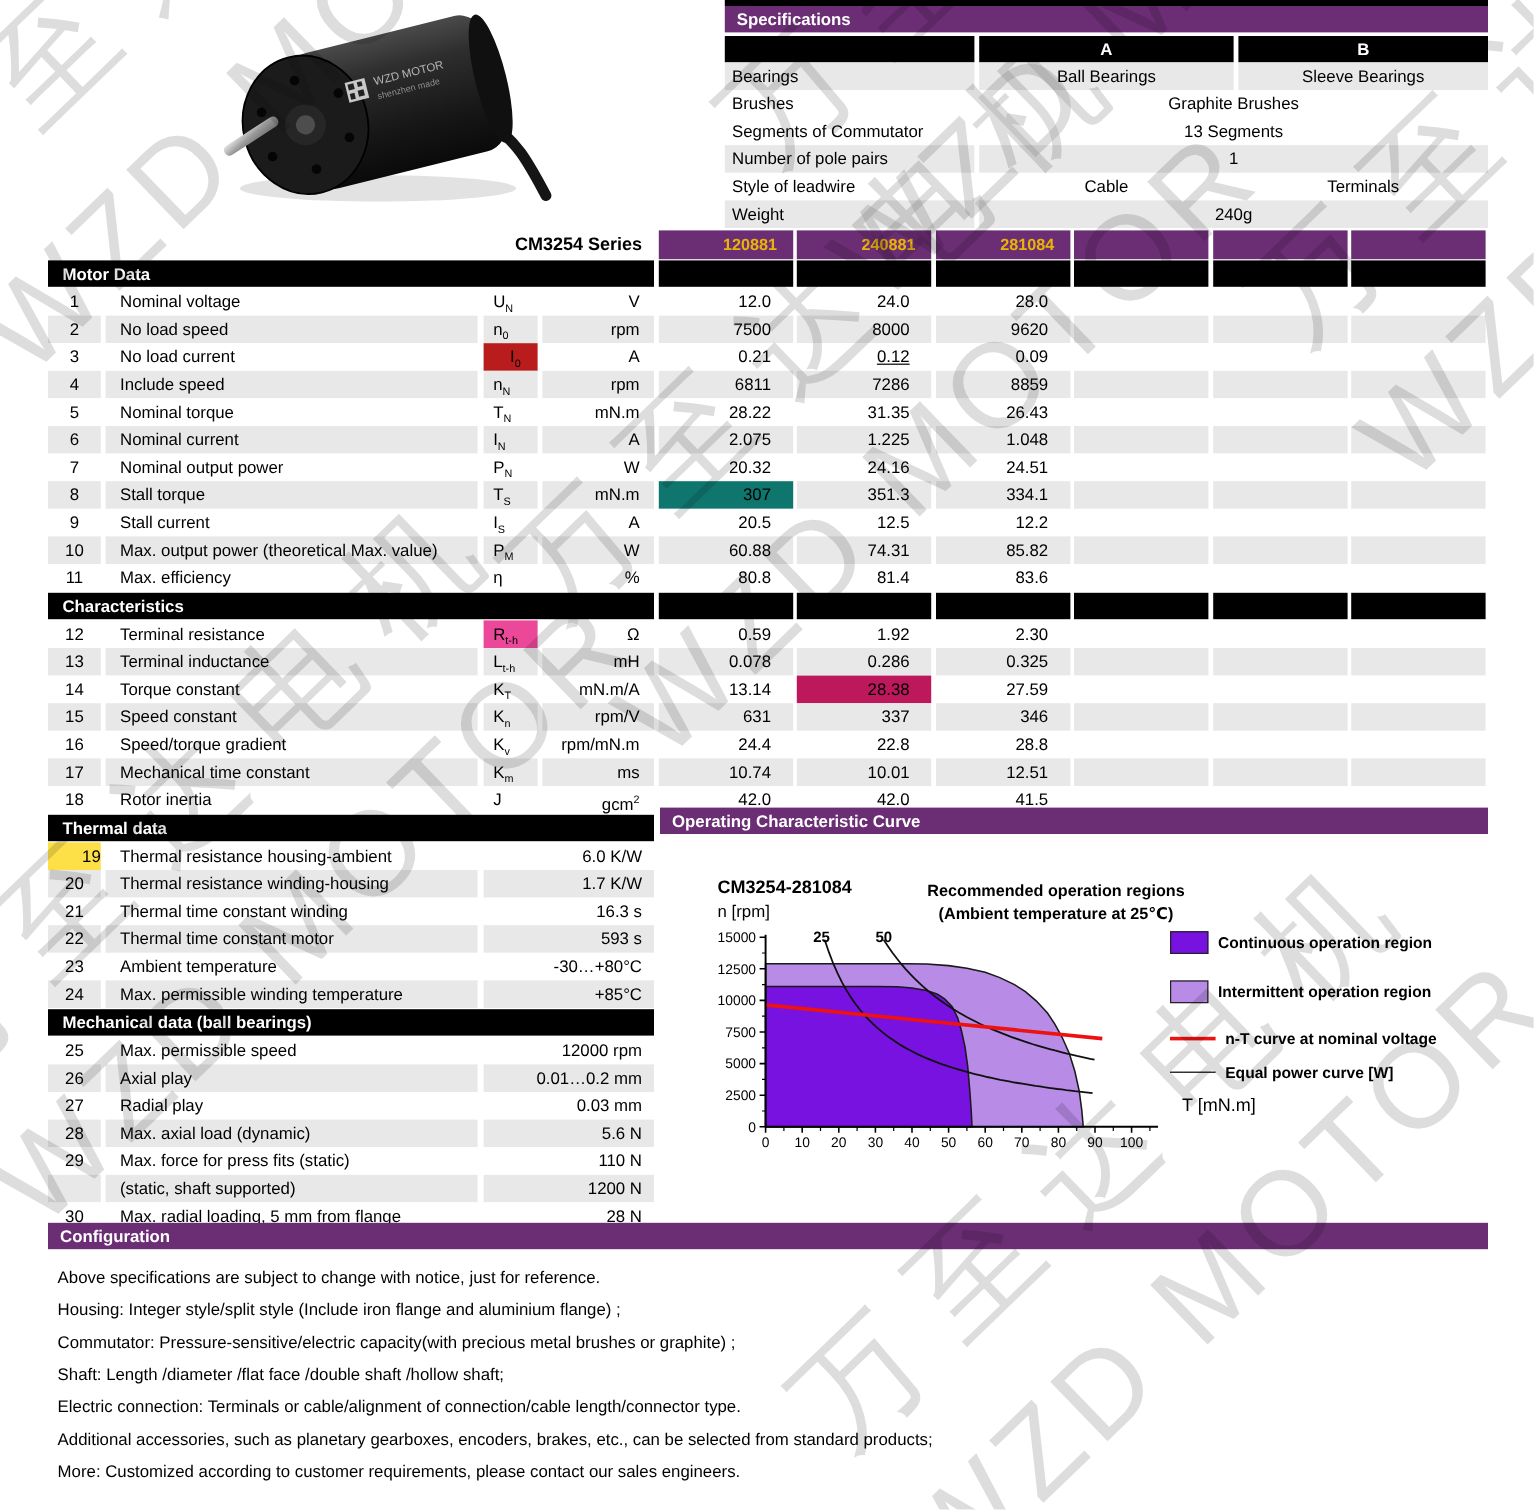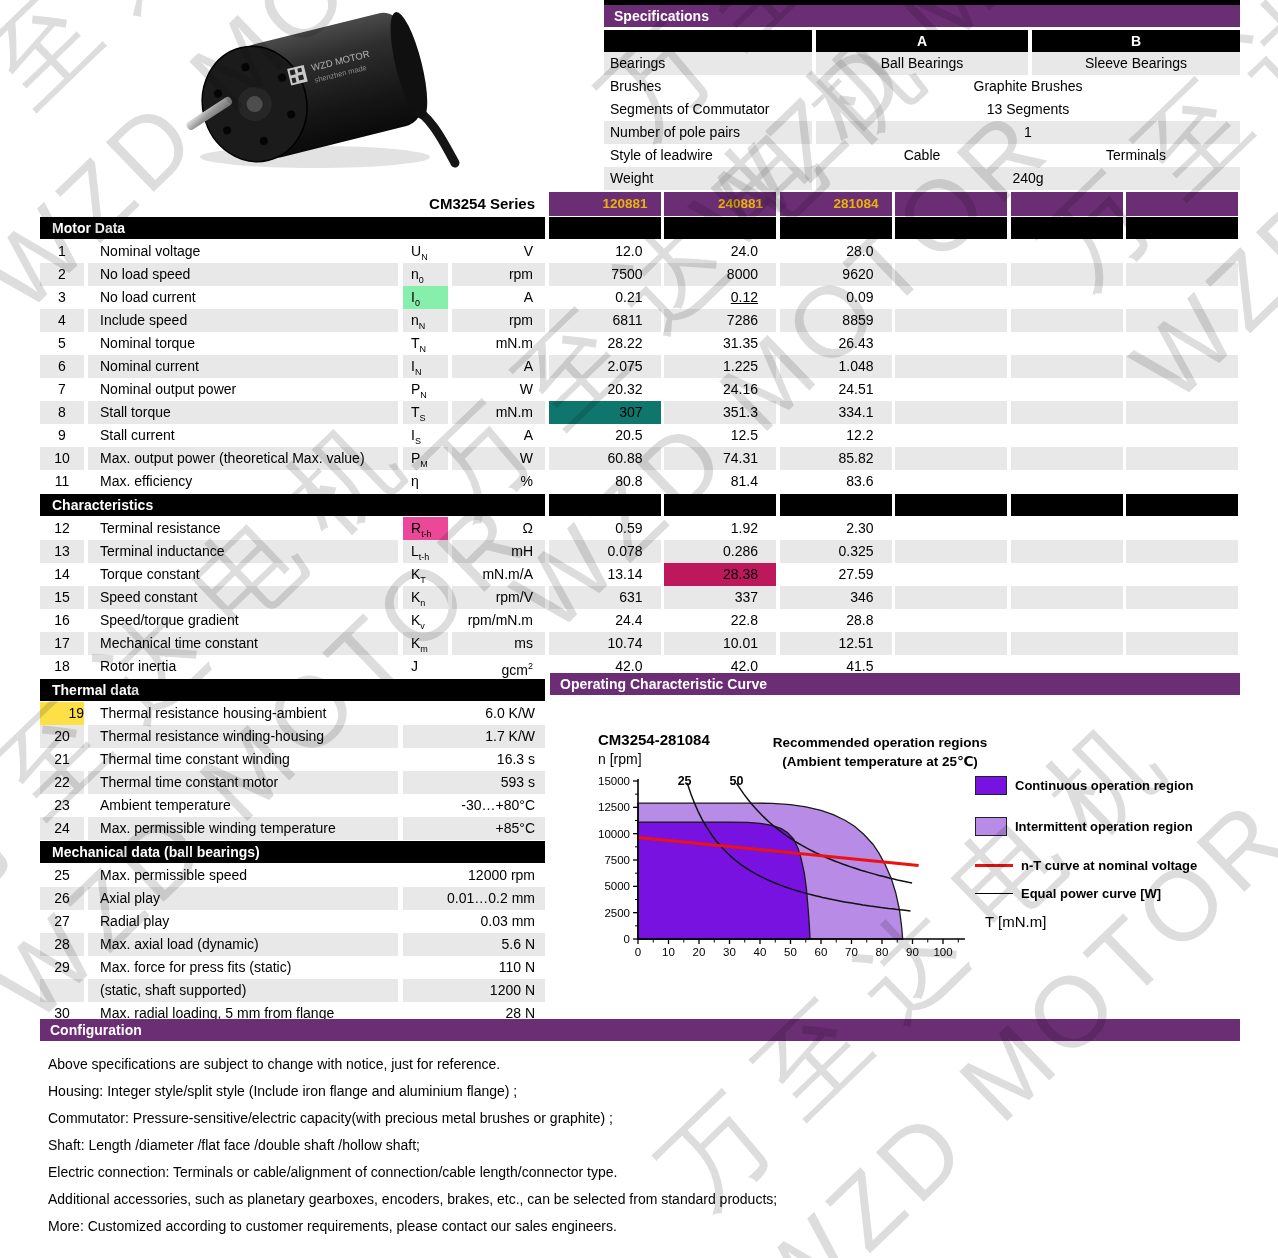--- a/index.html
+++ b/index.html
@@ -177,21 +177,21 @@
       <div class="cell c-val" style="background: rgb(232, 232, 232);">7500</div>
       <div class="cell c-val" style="background: rgb(232, 232, 232);">8000</div>
       <div class="cell c-val" style="background: rgb(232, 232, 232);">9620</div>
       <div class="cell c-val" style="background: rgb(232, 232, 232);"></div>
       <div class="cell c-val" style="background: rgb(232, 232, 232);"></div>
       <div class="cell c-val" style="background: rgb(232, 232, 232);"></div>
     </div>
     <div class="row">
       <div class="cell c-no" style="background: rgb(255, 255, 255);">3</div>
       <div class="cell c-label" style="background: rgb(255, 255, 255);">No load current</div>
-      <div class="cell c-sym" style="background: #86efac;">I<sub>0</sub></div>
+      <div class="cell c-sym" style="background: #b91c1c; text-align: center;">I<sub>0</sub></div>
       <div class="cell c-unit" style="background: rgb(255, 255, 255);">A</div>
       <div class="cell c-val" style="background: rgb(255, 255, 255);">0.21</div>
       <div class="cell c-val" style="background: rgb(255, 255, 255); text-decoration: underline;">0.12</div>
       <div class="cell c-val" style="background: rgb(255, 255, 255);">0.09</div>
       <div class="cell c-val" style="background: rgb(255, 255, 255);"></div>
       <div class="cell c-val" style="background: rgb(255, 255, 255);"></div>
       <div class="cell c-val" style="background: rgb(255, 255, 255);"></div>
     </div>
     <div class="row">
       <div class="cell c-no" style="background: rgb(232, 232, 232);">4</div>

